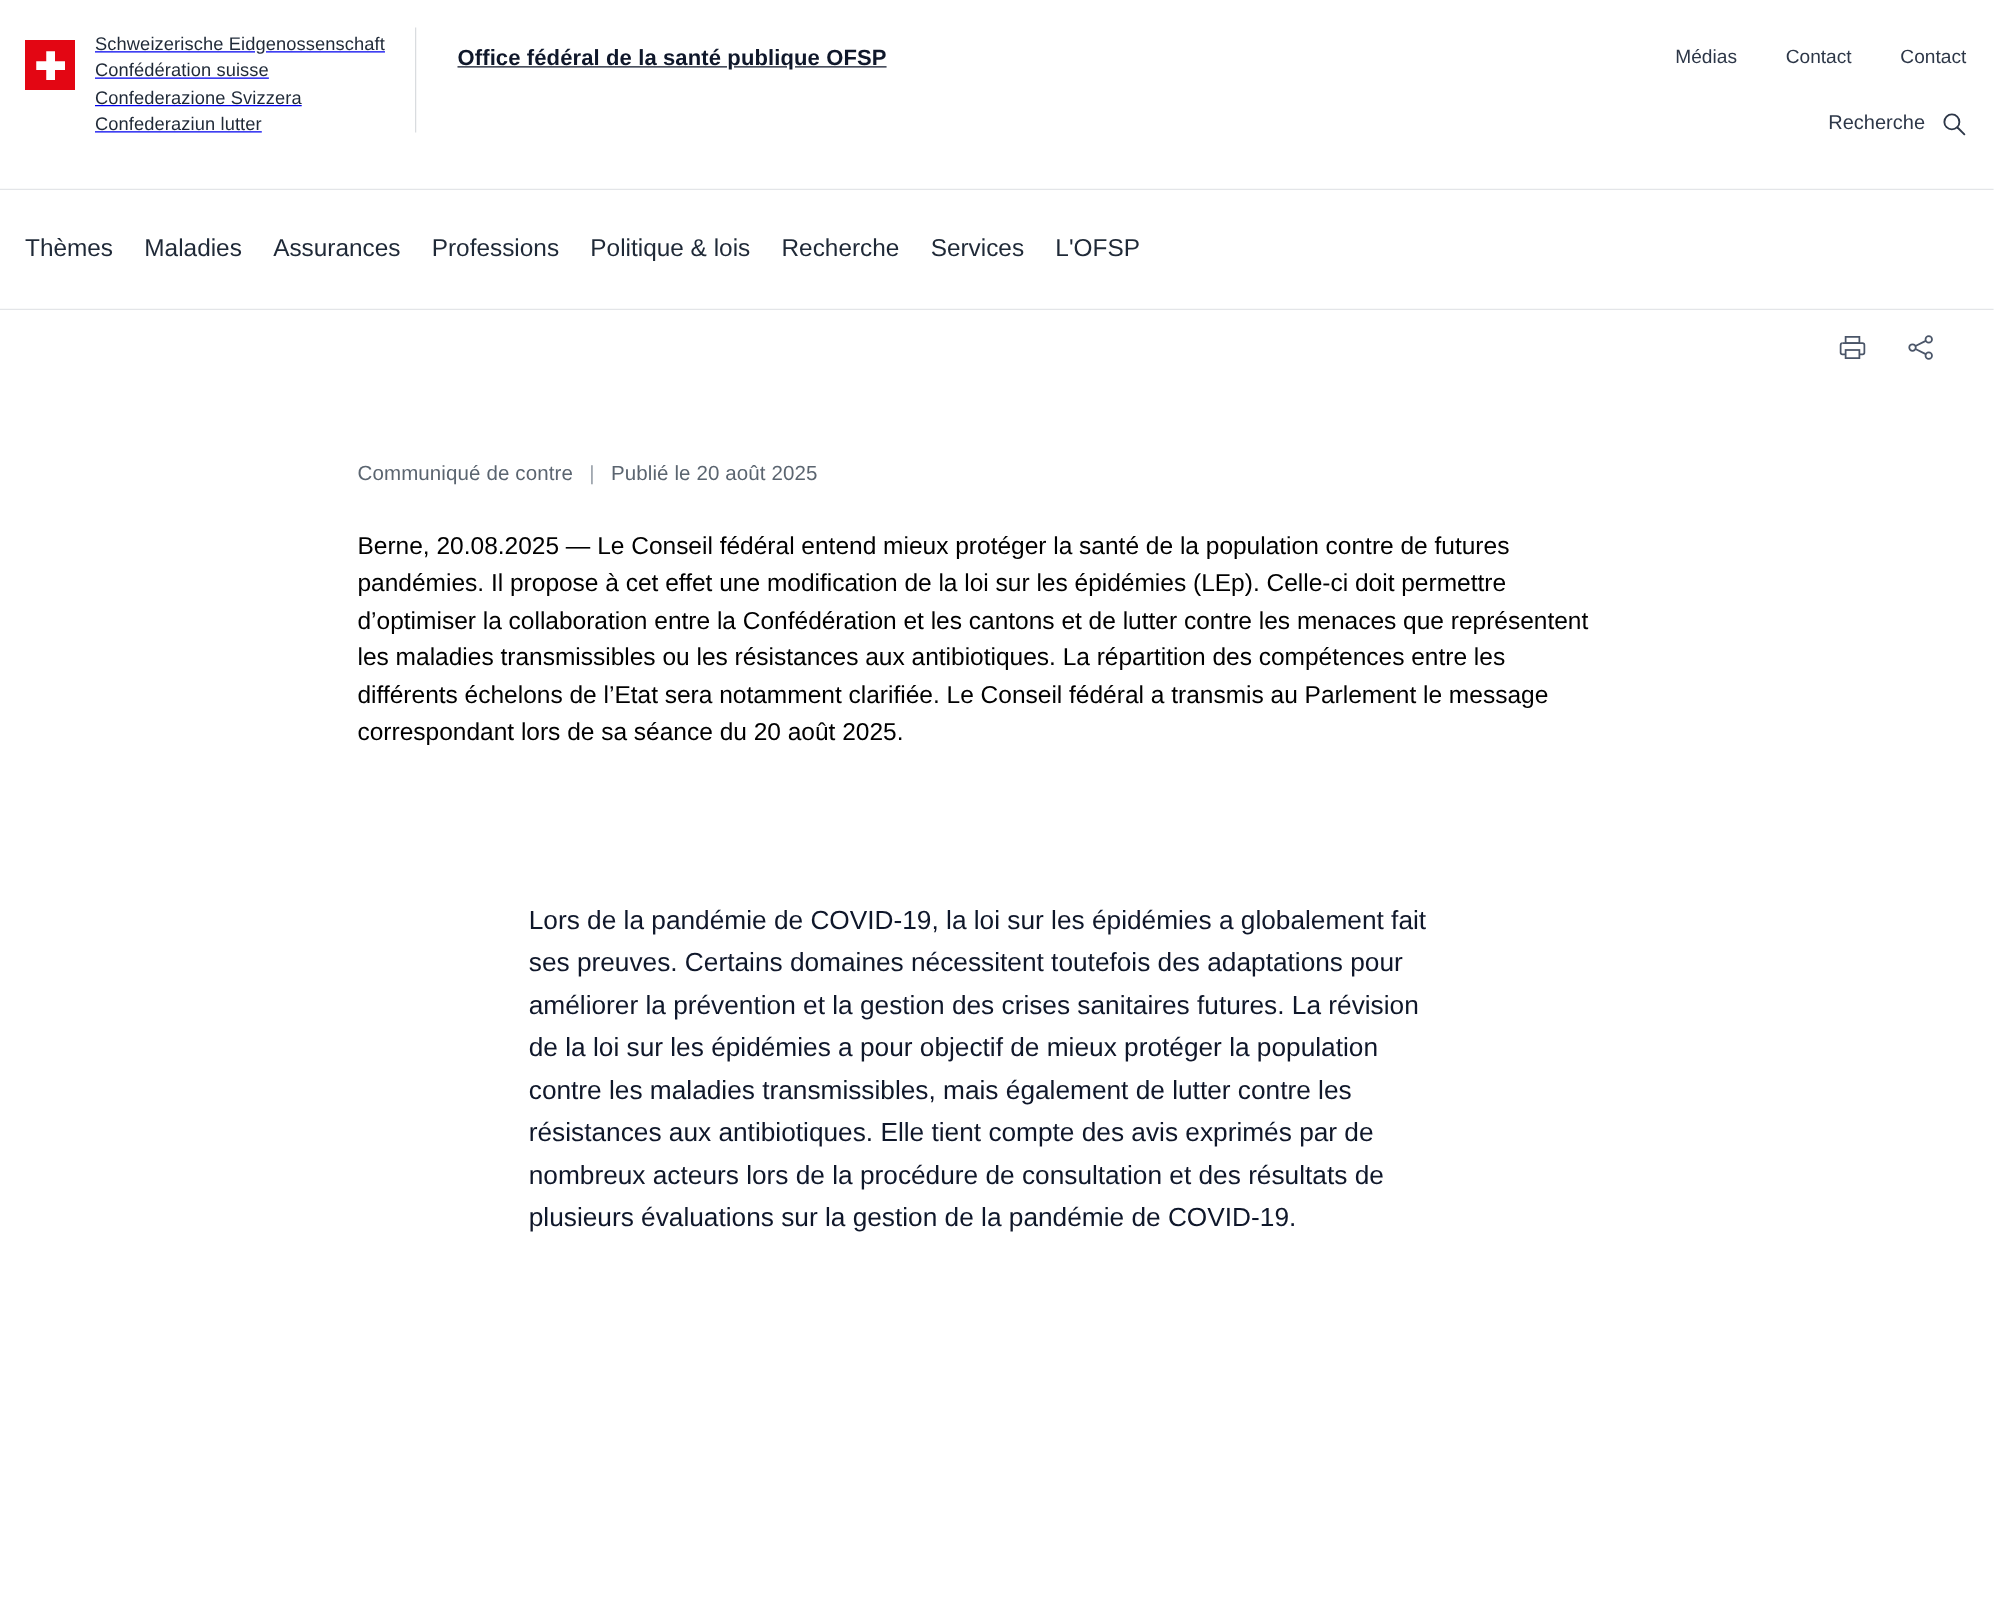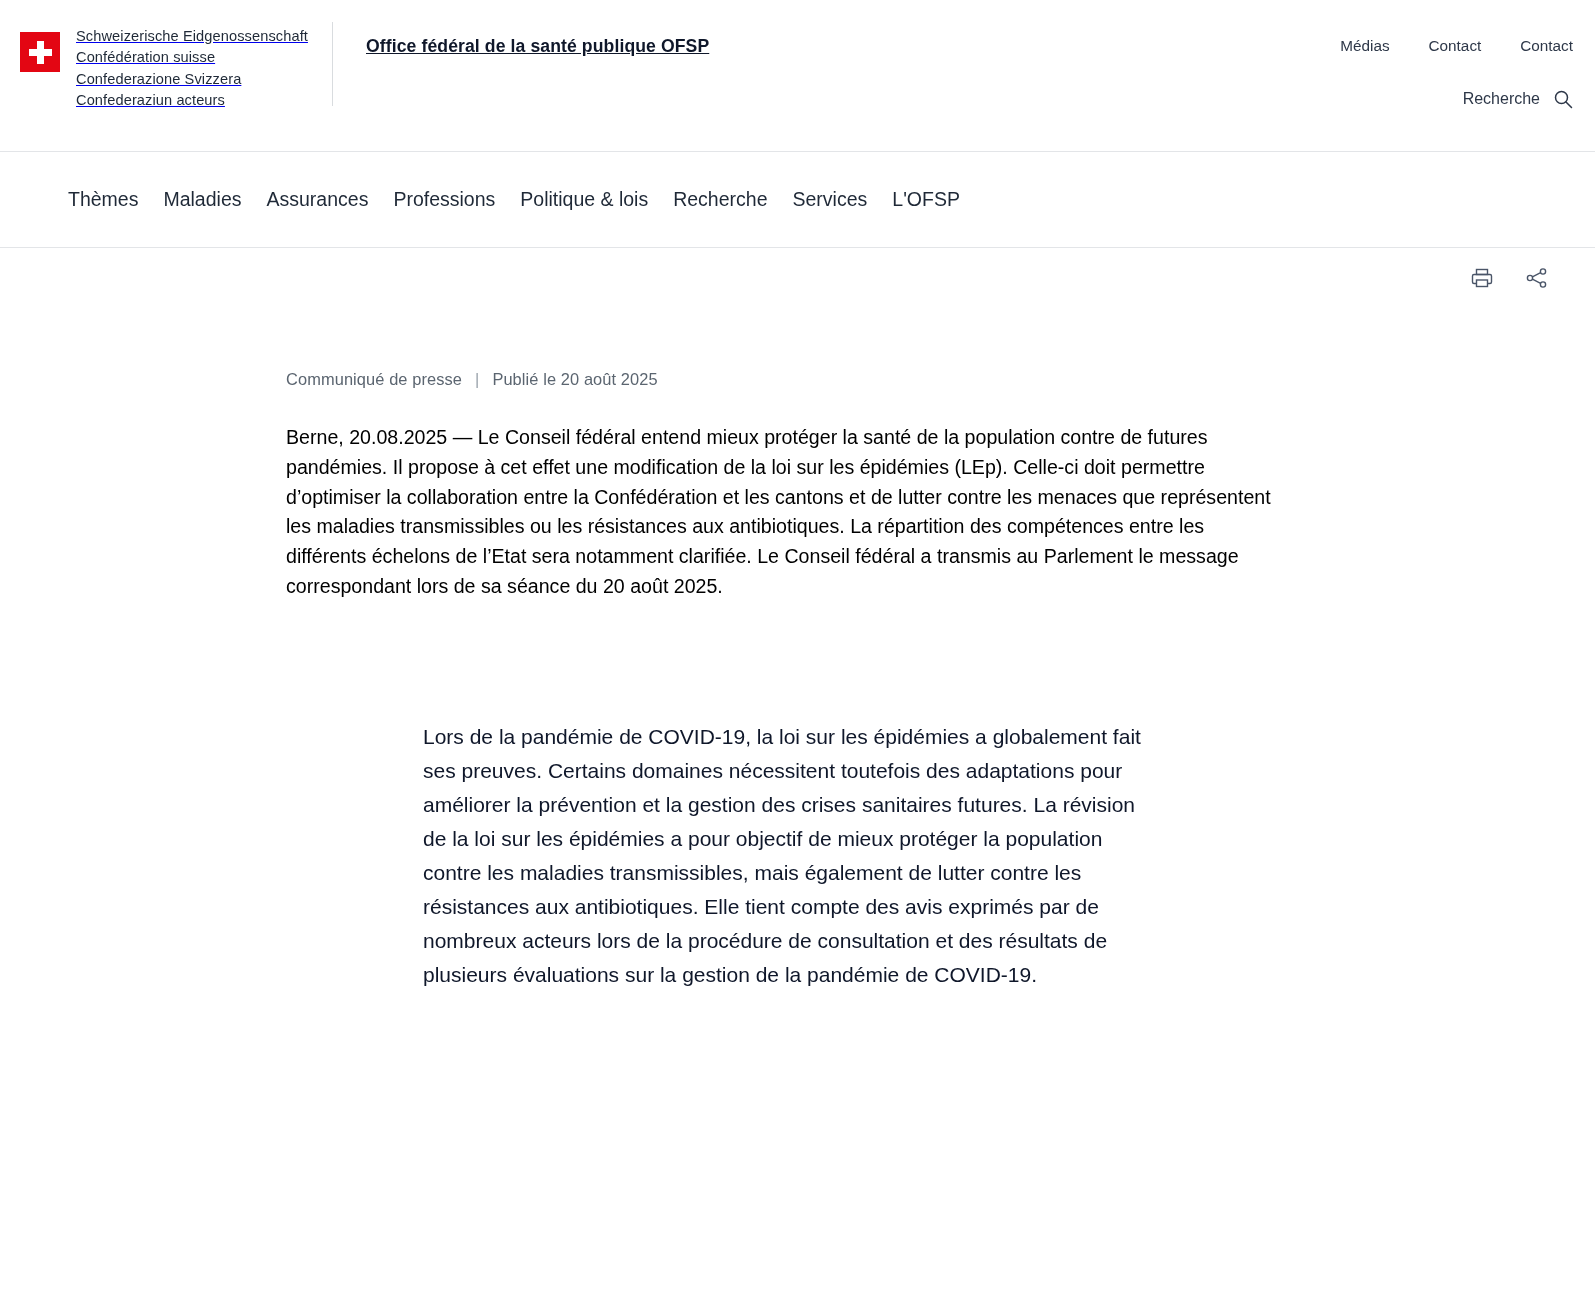--- a/index.html
+++ b/index.html
@@ -112,21 +112,21 @@
     gap: 0;
     background: #ffffff;
   }
   .nav-item {
     font-size: 19.5px;
     color: #1f2937;
     padding: 6px 25px 6px 0;
     text-decoration: none;
     white-space: nowrap;
   }
-  .nav-item:first-child { padding-left: 0; margin-left: 48px; }
+  .nav-item:first-child { padding-left: 0; }
 
   
   .tools-row {
     height: 72px;
     position: relative;
   }
   .tools {
     position: absolute;
     right: 45px;
     top: 18px;
@@ -177,21 +177,21 @@
 </head>
 <body>
 
 <header class="site-header">
   <a class="brand" href="#">
     <span class="swiss-cross"></span>
     <span class="confed-lines">
       <div>Schweizerische Eidgenossenschaft</div>
       <div>Confédération suisse</div>
       <div>Confederazione Svizzera</div>
-      <div>Confederaziun acteurs</div>
+      <div>Confederaziun lutter</div>
     </span>
   </a>
 
   <div class="header-divider"></div>
 
   <a class="office-title" href="#">Office fédéral de la santé publique OFSP</a>
 
   <nav class="meta-links">
     <a href="#">Médias</a>
     <a href="#">Contact</a>
@@ -237,21 +237,21 @@
         <circle cx="19" cy="18.5" r="2.6"></circle>
         <line x1="8.4" y1="10.8" x2="16.6" y2="6.7"></line>
         <line x1="8.4" y1="13.2" x2="16.6" y2="17.3"></line>
       </svg>
     </span>
   </div>
 </div>
 
 <main class="article">
   <div class="kicker">
-    <span>Communiqué de presse</span><span class="sep">|</span><span>Publié le 20 août 2025</span>
+    <span>Communiqué de contre</span><span class="sep">|</span><span>Publié le 20 août 2025</span>
   </div>
 
 
   <p class="lead">Berne, 20.08.2025 — Le Conseil fédéral entend mieux protéger la santé de la population contre de futures pandémies. Il propose à cet effet une modification de la loi sur les épidémies (LEp). Celle-ci doit permettre d’optimiser la collaboration entre la Confédération et les cantons et de lutter contre les menaces que représentent les maladies transmissibles ou les résistances aux antibiotiques. La répartition des compétences entre les différents échelons de l’Etat sera notamment clarifiée. Le Conseil fédéral a transmis au Parlement le message correspondant lors de sa séance du 20 août 2025.</p>
 
   <div class="body-block">
     <p>Lors de la pandémie de COVID-19, la loi sur les épidémies a globalement fait ses preuves. Certains domaines nécessitent toutefois des adaptations pour améliorer la prévention et la gestion des crises sanitaires futures. La révision de la loi sur les épidémies a pour objectif de mieux protéger la population contre les maladies transmissibles, mais également de lutter contre les résistances aux antibiotiques. Elle tient compte des avis exprimés par de nombreux acteurs lors de la procédure de consultation et des résultats de plusieurs évaluations sur la gestion de la pandémie de COVID-19.</p>
   </div>
 </main>
 

